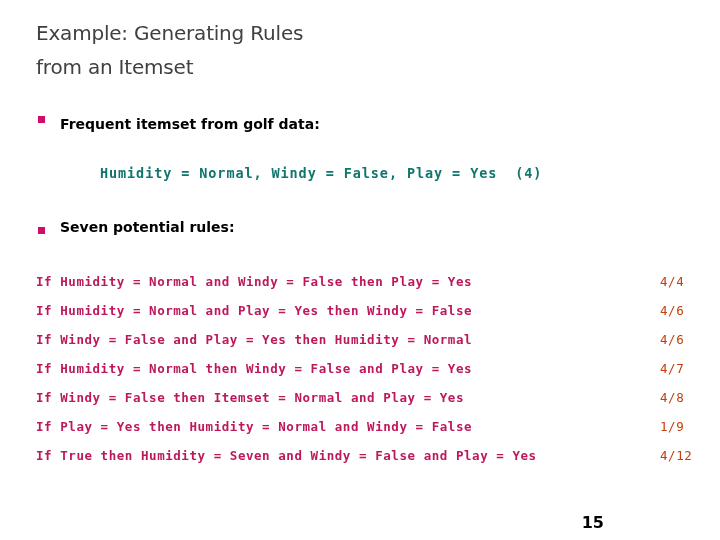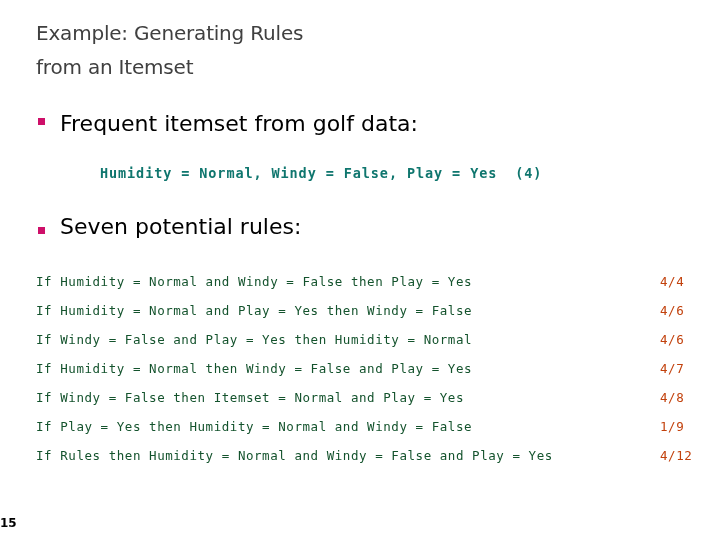--- a/index.html
+++ b/index.html
@@ -54,23 +54,23 @@
     background: #CE0F69;
     display: inline-block;
     margin-right: 15px;
     position: relative;
     top: -6px;
     flex: 0 0 auto;
   }
   .bullet-text {
     color: #000000;
     font-family: "DejaVu Sans", sans-serif;
-    font-size: 22px;
+    font-size: 14px;
     line-height: 26px;
-    font-weight: 400;
+    font-weight: 700;
   }
 
   
   .itemset {
     position: absolute;
     left: 100px;
     top: 165px;
     color: #0f766e;
     font-family: "DejaVu Sans Mono", monospace;
     font-size: 13.5px;
@@ -88,25 +88,25 @@
   }
   .rule-row {
     position: relative;
     height: 29px;
     white-space: nowrap;
   }
   .rule-text {
     position: absolute;
     left: 0;
     top: 0;
-    color: #14532d;
+    color: #be185d;
     font-family: "DejaVu Sans Mono", monospace;
     font-size: 12.5px;
     line-height: 16px;
-    font-weight: 400;
+    font-weight: 700;
     letter-spacing: 0.55px;
     white-space: pre;
   }
   .rule-value {
     position: absolute;
     left: 624px;
     top: 0;
     color: #c2410c;
     font-family: "DejaVu Sans Mono", monospace;
     font-size: 12.5px;
@@ -115,24 +115,24 @@
     letter-spacing: 0.55px;
     white-space: pre;
   }
 
   
   .page-number {
     position: absolute;
     left: 0;
     top: 517px;
     width: 604px;
-    text-align: left;
+    text-align: right;
     color: #000000;
     font-family: "DejaVu Sans", sans-serif;
-    font-size: 12px;
+    font-size: 16px;
     font-weight: 700;
     line-height: 12px;
   }
 </style>
 </head>
 <body>
 
 <div class="slide">
 
   <div class="slide-title">Example: Generating Rules
@@ -169,20 +169,20 @@
     </div>
     <div class="rule-row">
       <span class="rule-text">If Windy = False then Itemset = Normal and Play = Yes</span>
       <span class="rule-value">4/8</span>
     </div>
     <div class="rule-row">
       <span class="rule-text">If Play = Yes then Humidity = Normal and Windy = False</span>
       <span class="rule-value">1/9</span>
     </div>
     <div class="rule-row">
-      <span class="rule-text">If Rules then Humidity = Normal and Windy = False and Play = Yes</span>
+      <span class="rule-text">If True then Humidity = Seven and Windy = False and Play = Yes</span>
       <span class="rule-value">4/12</span>
     </div>
   </div>
 
   <div class="page-number">15</div>
 
 </div>
 
 </body></html>

